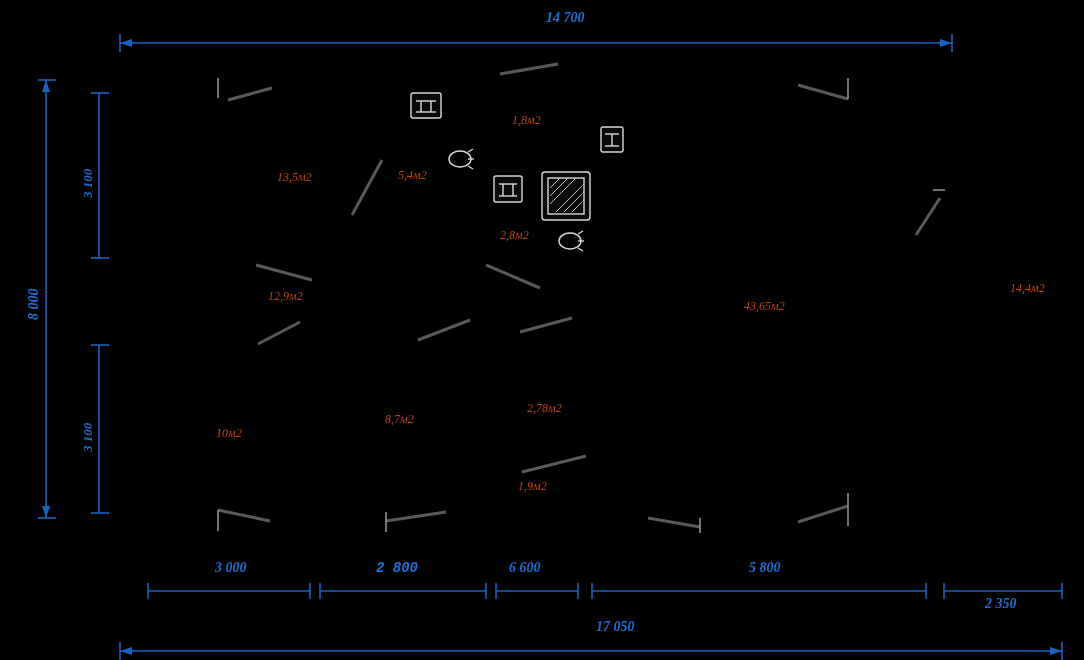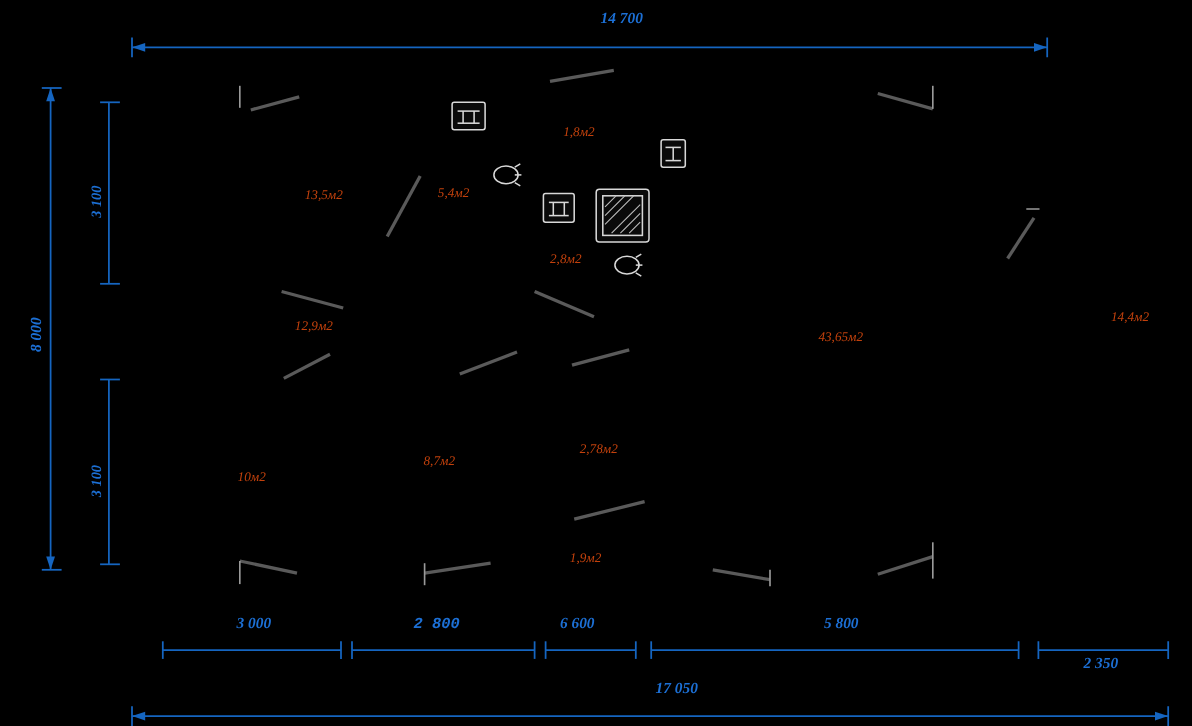--- a/index.html
+++ b/index.html
@@ -226,15 +226,15 @@
   <div class="area-label" style="left:277px; top:170px;">13,5м2</div>
   <div class="area-label" style="left:512px; top:113px;">1,8м2</div>
   <div class="area-label" style="left:398px; top:168px;">5,4м2</div>
   <div class="area-label" style="left:500px; top:228px;">2,8м2</div>
   <div class="area-label" style="left:268px; top:289px;">12,9м2</div>
   <div class="area-label" style="left:744px; top:299px;text-align:right;">43,65м2</div>
   <div class="area-label" style="left:1010px; top:281px;">14,4м2</div>
   <div class="area-label" style="left:527px; top:401px;">2,78м2</div>
   <div class="area-label" style="left:216px; top:426px;">10м2</div>
   <div class="area-label" style="left:385px; top:412px;">8,7м2</div>
-  <div class="area-label" style="left:518px; top:479px;margin-top:21px;">1,9м2</div>
+  <div class="area-label" style="left:518px; top:479px;">1,9м2</div>
 
 </div>
 
 </body></html>

